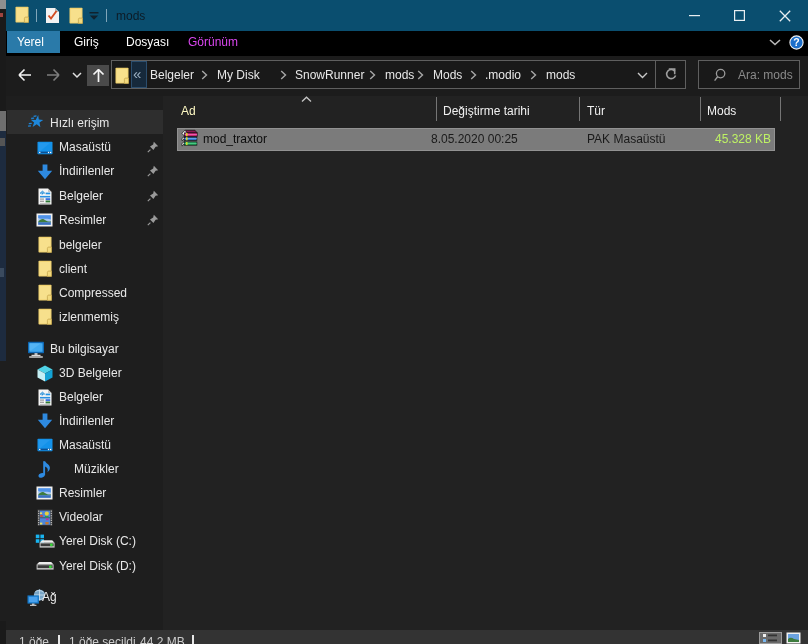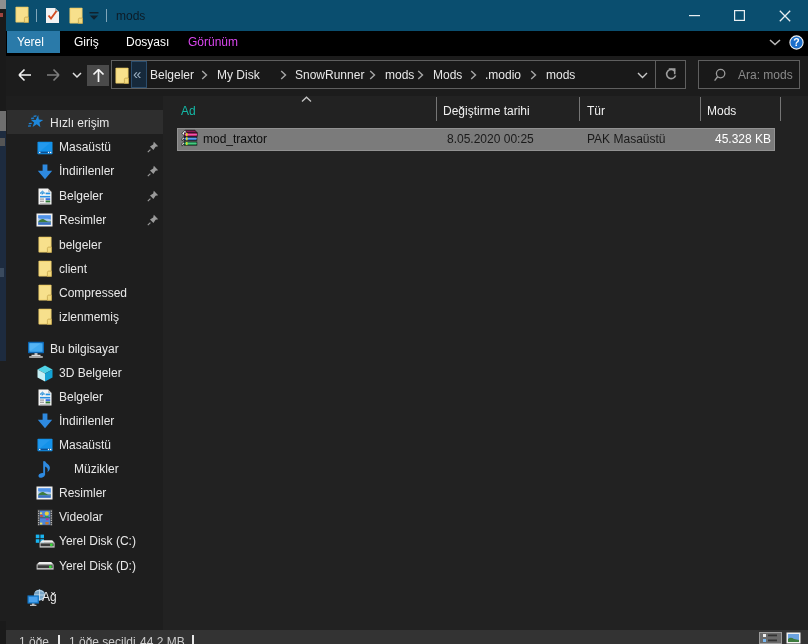--- a/index.html
+++ b/index.html
@@ -322,21 +322,21 @@
     <path d="M3.4 8.6 L0.8 11.2" stroke="#9a9a9a" stroke-width="1.2"></path>
   </svg>
 <svg class="a" style="left:147px;top:214px" width="12" height="12" viewBox="0 0 12 12">
     <path d="M6.8 0.8 L11.2 5.2 L8.6 5.8 L6.4 9 L3 5.6 L6.2 3.4 Z" fill="#9a9a9a"></path>
     <path d="M3.4 8.6 L0.8 11.2" stroke="#9a9a9a" stroke-width="1.2"></path>
   </svg>
 
 <svg class="a" style="left:301px;top:96px" width="11" height="7">
     <path d="M1 5.5 L5.5 1.2 L10 5.5" stroke="#c4c4c4" stroke-width="1.3" fill="none"></path>
   </svg>
-<div class="t" style="left:181px;top:103px;color:#14b8a6">Ad</div>
+<div class="t" style="left:181px;top:103px;color:#fef9c3">Ad</div>
 <div class="a" style="left:436px;top:97px;width:1px;height:24px;background:#757575"></div>
 <div class="t" style="left:443px;top:103px;color:#f0f0f0">Değiştirme tarihi</div>
 <div class="a" style="left:579px;top:97px;width:1px;height:24px;background:#757575"></div>
 <div class="t" style="left:587px;top:103px;color:#f0f0f0">Tür</div>
 <div class="a" style="left:700px;top:97px;width:1px;height:24px;background:#757575"></div>
 <div class="a" style="left:780px;top:97px;width:1px;height:24px;background:#757575"></div>
 <div class="t" style="left:707px;top:103px;color:#f0f0f0">Mods</div>
 
 <div class="a" style="left:177px;top:128px;width:598px;height:23px;background:#7b7b7b;border:1px solid #929292;box-sizing:border-box"></div>
 <svg class="a" style="left:181px;top:129px" width="17" height="19" viewBox="0 0 17 18">
@@ -348,23 +348,23 @@
     <polygon points="0.8,9.2 3.3,6.9 3.3,9.1 1.2,11.4" fill="#f2f2f2" stroke="#111" stroke-width="0.7"></polygon>
     <rect x="3.3" y="7.6" width="12.6" height="3.3" fill="#2f6fc8" stroke="#111" stroke-width="0.7"></rect>
     <rect x="3.6" y="8.5" width="12" height="1.1" fill="#64a0e8"></rect>
     <rect x="5.1" y="7.7" width="1.4" height="3.1" fill="#e4dc22"></rect>
     <polygon points="0.8,14.4 3.3,11.8 3.3,14.2 1.2,16.6" fill="#f2f2f2" stroke="#111" stroke-width="0.7"></polygon>
     <rect x="3.3" y="12.4" width="12.6" height="3.3" fill="#1fa058" stroke="#111" stroke-width="0.7"></rect>
     <rect x="3.6" y="13.3" width="12" height="1.1" fill="#4ecb8a"></rect>
     <rect x="5.1" y="12.5" width="1.4" height="3.1" fill="#e4dc22"></rect>
   </svg>
 <div class="t" style="left:203px;top:131px;color:#0c0c0c">mod_traxtor</div>
-<div class="t" style="left:447px;top:131px;color:#1a1a1a">8.05.2020 00:25</div>
+<div class="t" style="left:431px;top:131px;color:#1a1a1a">8.05.2020 00:25</div>
 <div class="t" style="left:587px;top:131px;color:#1a1a1a">PAK Masaüstü</div>
-<div class="t" style="left:690px;top:131px;width:81px;text-align:right;color:#ffffff">45.328 KB</div>
+<div class="t" style="left:690px;top:131px;width:81px;text-align:right;color:#bef264">45.328 KB</div>
 
 <div class="a" style="left:6px;top:630px;width:802px;height:14px;background:#333"></div>
 <div class="t" style="left:19px;top:634px;color:#cccccc">1 öğe</div>
 <div class="a" style="left:58px;top:635px;width:1.5px;height:9px;background:#e8e8e8"></div>
 <div class="t" style="left:69px;top:634px;color:#cccccc">1 öğe seçildi</div>
 <div class="t" style="left:140px;top:634px;color:#cccccc">44,2 MB</div>
 <div class="a" style="left:192px;top:635px;width:1.5px;height:9px;background:#e8e8e8"></div>
 <div class="a" style="left:759px;top:632px;width:23px;height:12px;background:#6a6a6a;border:1px solid #9c9c9c;box-sizing:border-box"></div>
 <svg class="a" style="left:763px;top:634px" width="16" height="9">
     <rect x="0" y="0" width="3" height="3" fill="#eee"></rect>

